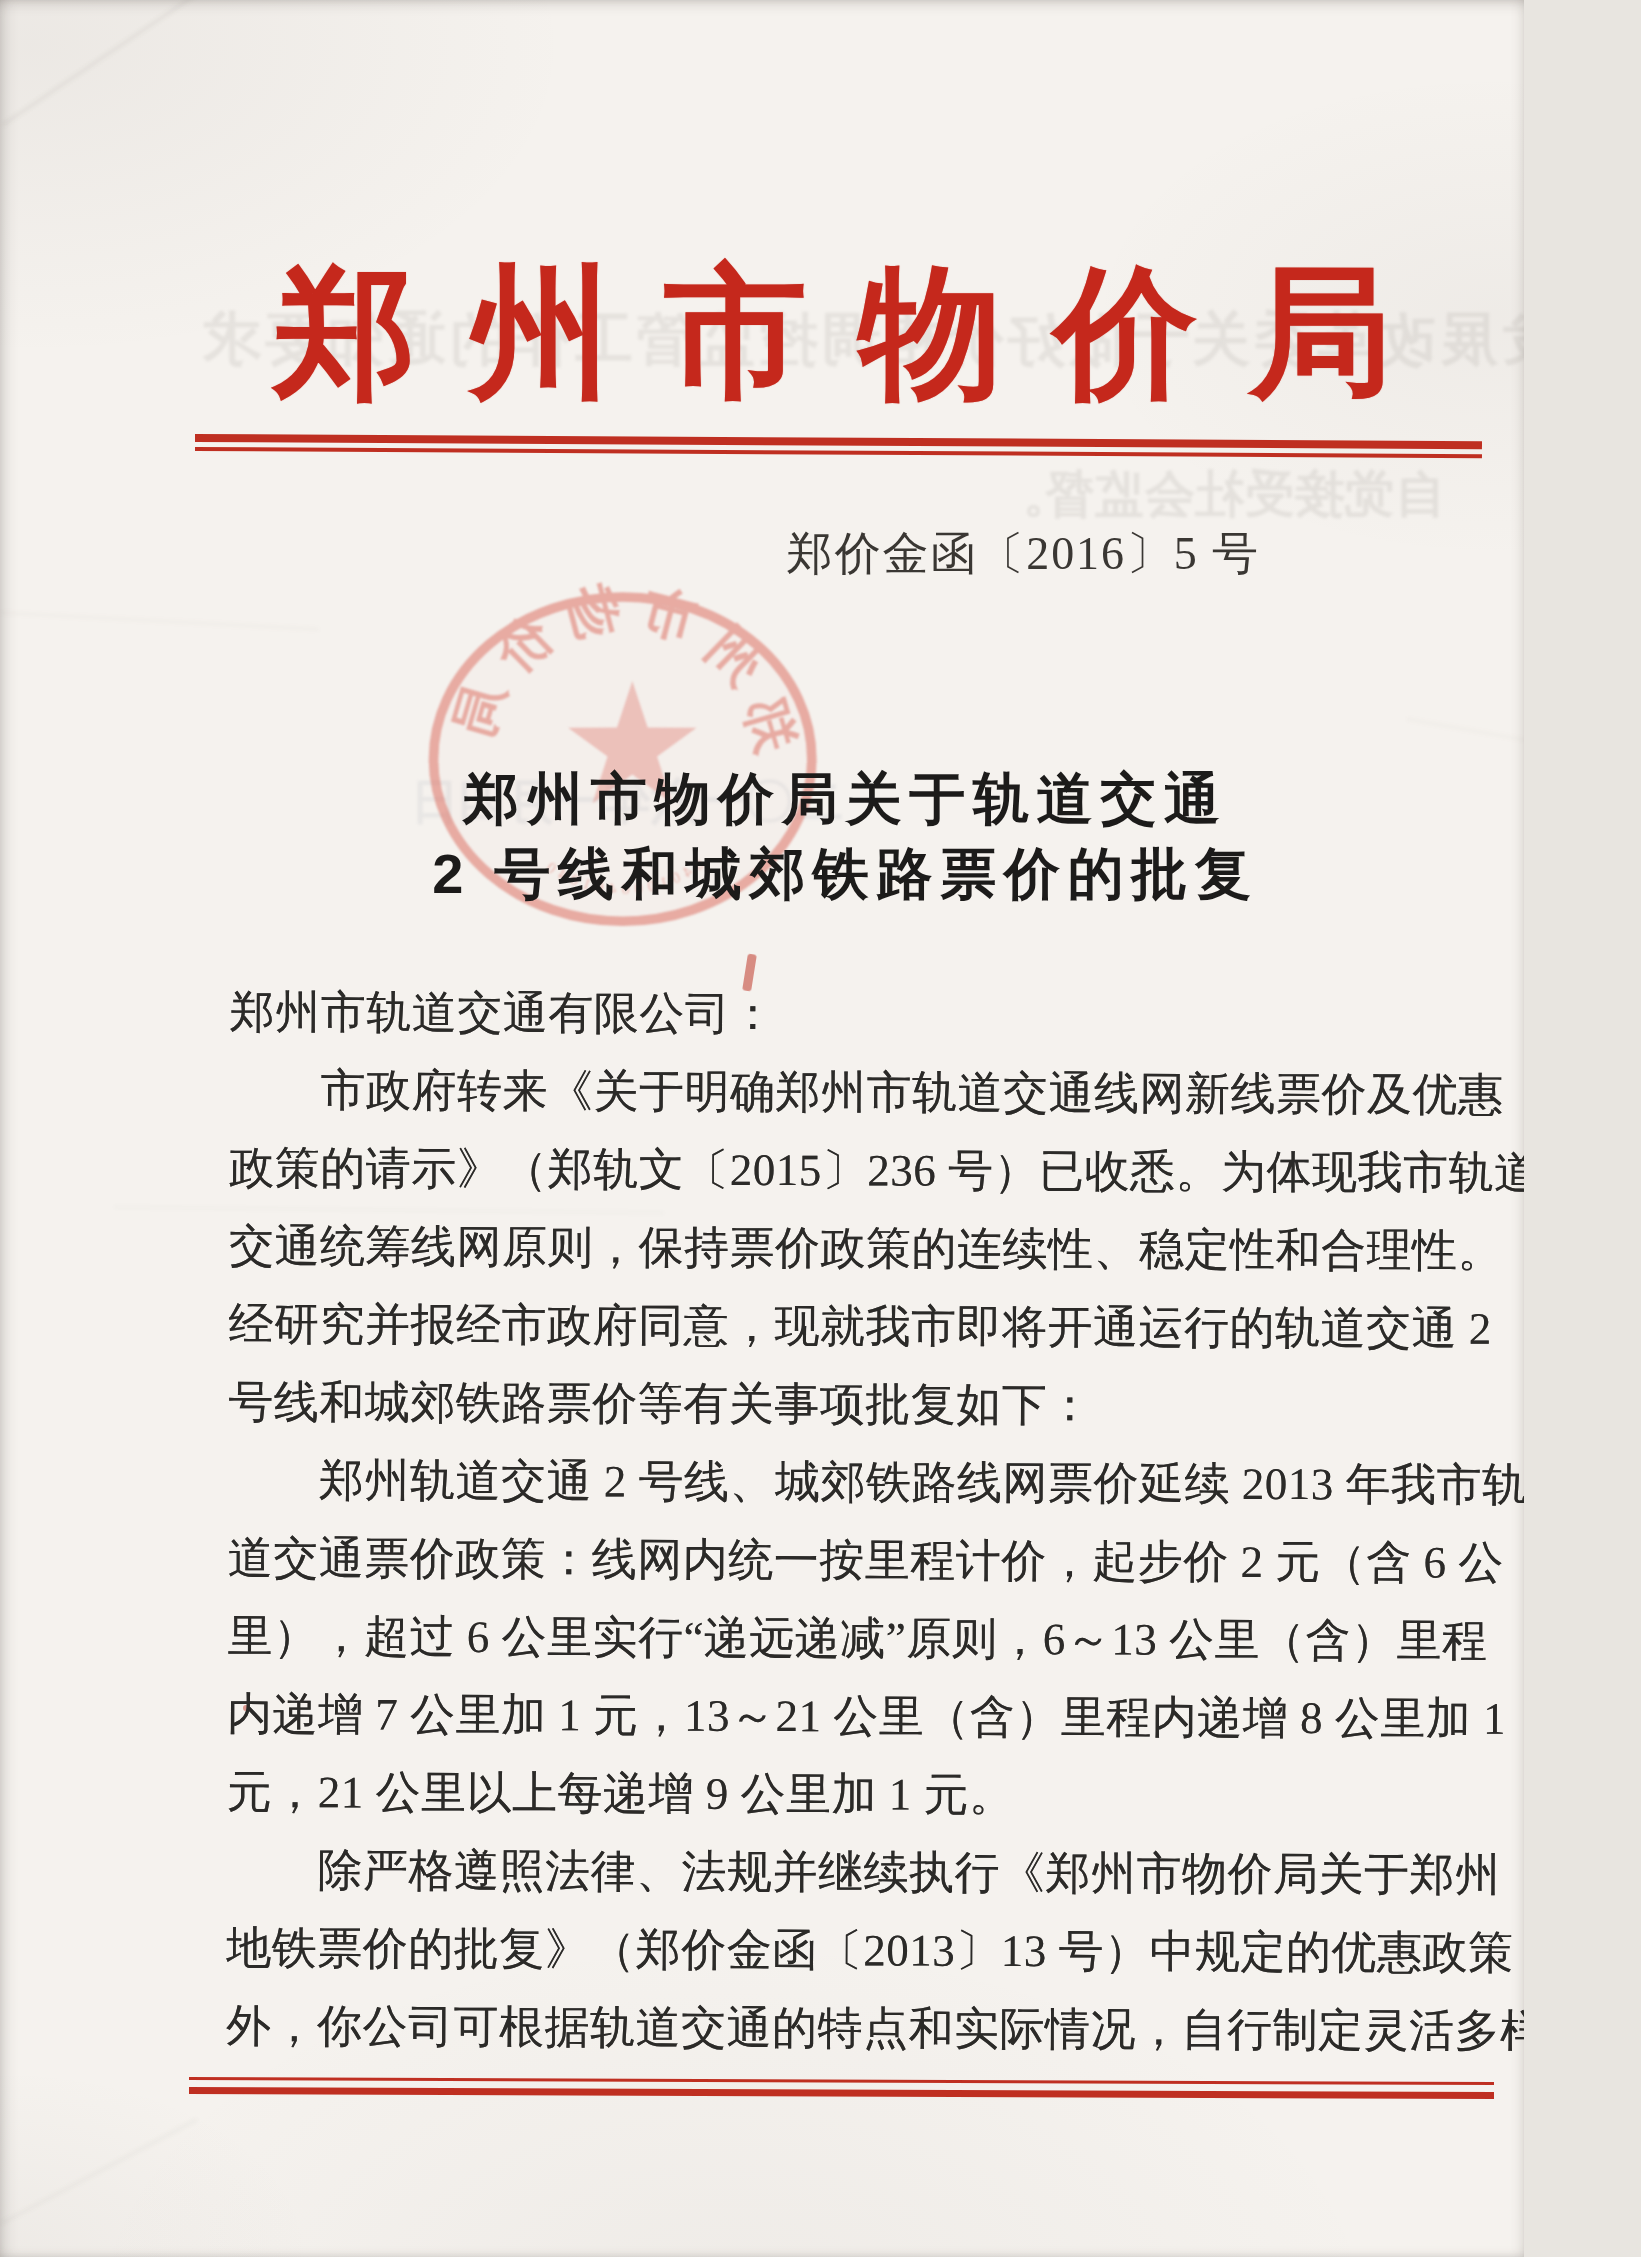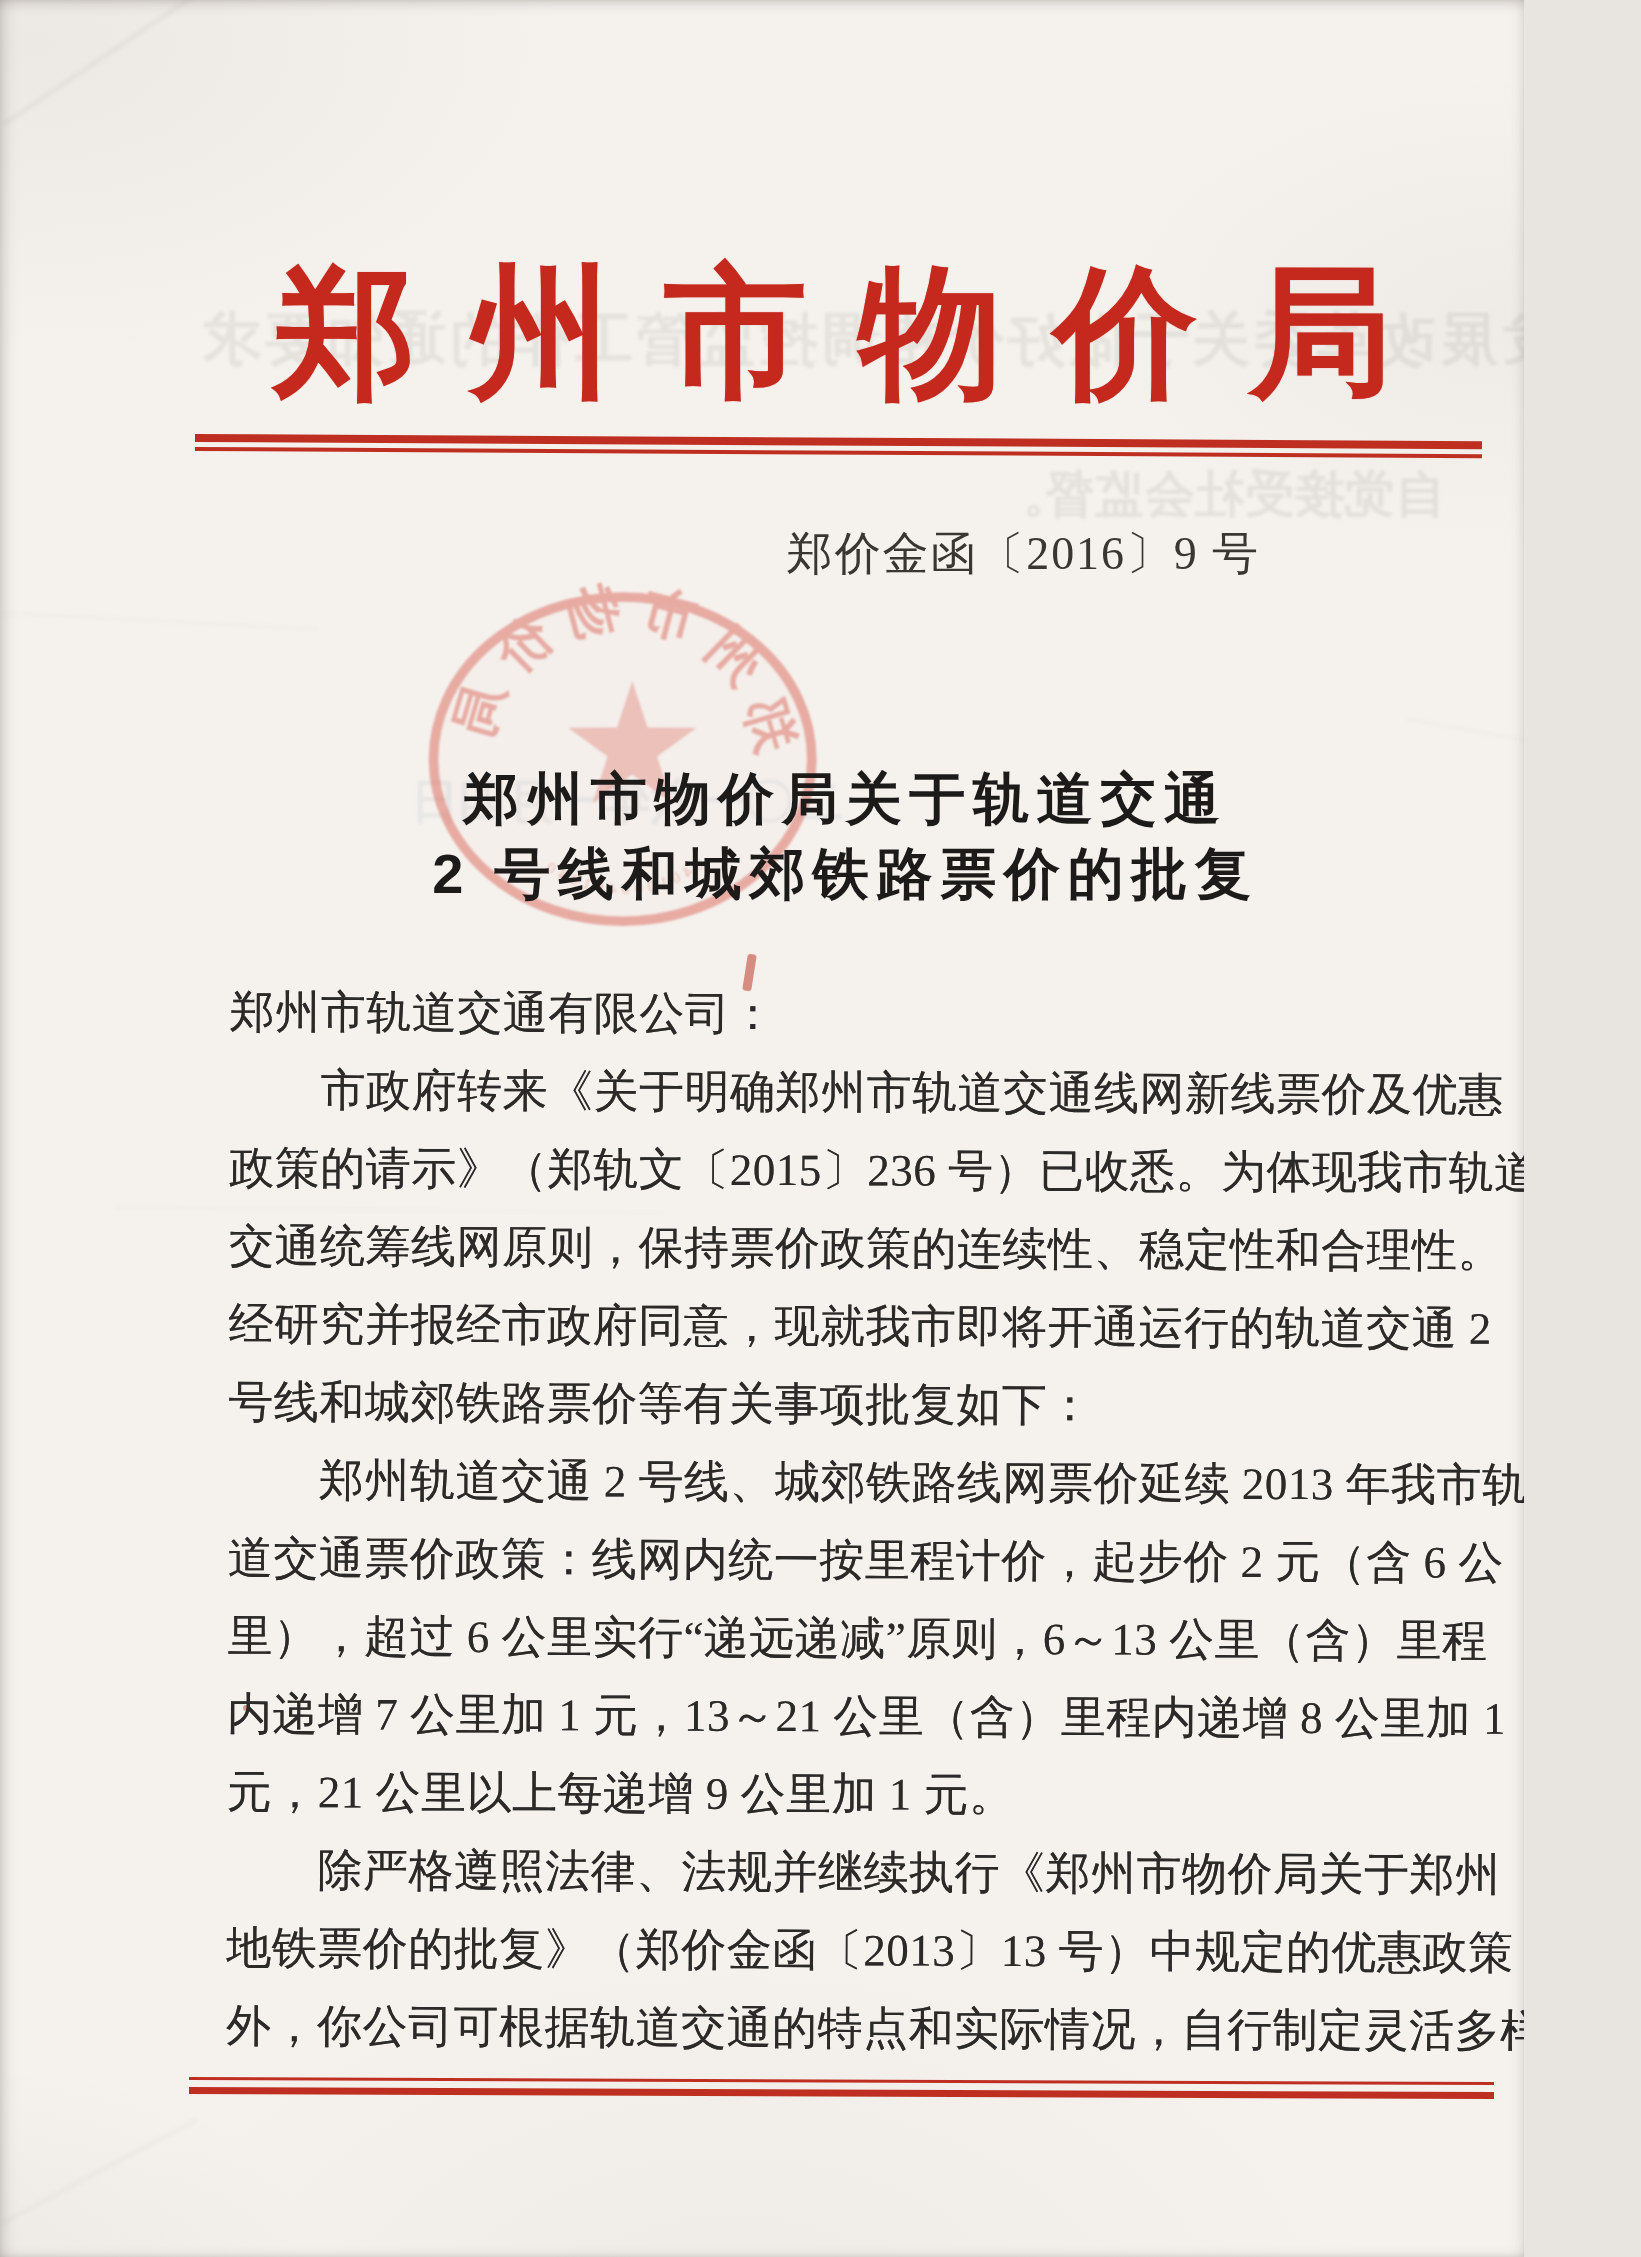--- a/index.html
+++ b/index.html
@@ -95,21 +95,21 @@
   <div class="crease crease-5"></div>
 
   <div class="bleed bleed-1">批转市发展改革委关于做好价格调控监管工作的通知要求</div>
   <div class="bleed bleed-2">自觉接受社会监督。</div>
   <div class="bleed bleed-3">二〇一六年一月四日</div>
 
   <div class="letterhead">郑州市物价局</div>
   <div class="rule rule-top-thick"></div>
   <div class="rule rule-top-thin"></div>
 
-  <div class="doc-number">郑价金函〔2016〕9 号</div>
+  <div class="doc-number">郑价金函〔2016〕5 号</div>
 
   <svg class="stamp" viewBox="430 590 440 400" xmlns="http://www.w3.org/2000/svg">
     <g opacity="0.55" transform="translate(1290,0) scale(-1,1)">
       <ellipse cx="645" cy="786" rx="196" ry="168" fill="rgba(235,178,168,0.05)" stroke="#dc7165" stroke-width="10"></ellipse>
       <polygon fill="#e2857a" opacity="0.8" points="635,705 650.9,753.2 701.6,753.4 660.7,783.3 676.2,831.6 635,802 593.8,831.6 609.3,783.3 568.4,753.4 619.1,753.2"></polygon>
       <path id="stamp-arc-top" d="M 507,786 A 138,138 0 0 1 783,786" fill="none"></path>
       <path id="stamp-arc-bottom" d="M 523.8,856 A 140,140 0 0 0 766.2,856" fill="none"></path>
       <text font-size="55" fill="#dc7165" letter-spacing="16" font-weight="700">
         <textPath href="#stamp-arc-top" startOffset="50%" text-anchor="middle">郑州市物价局</textPath>
       </text>

